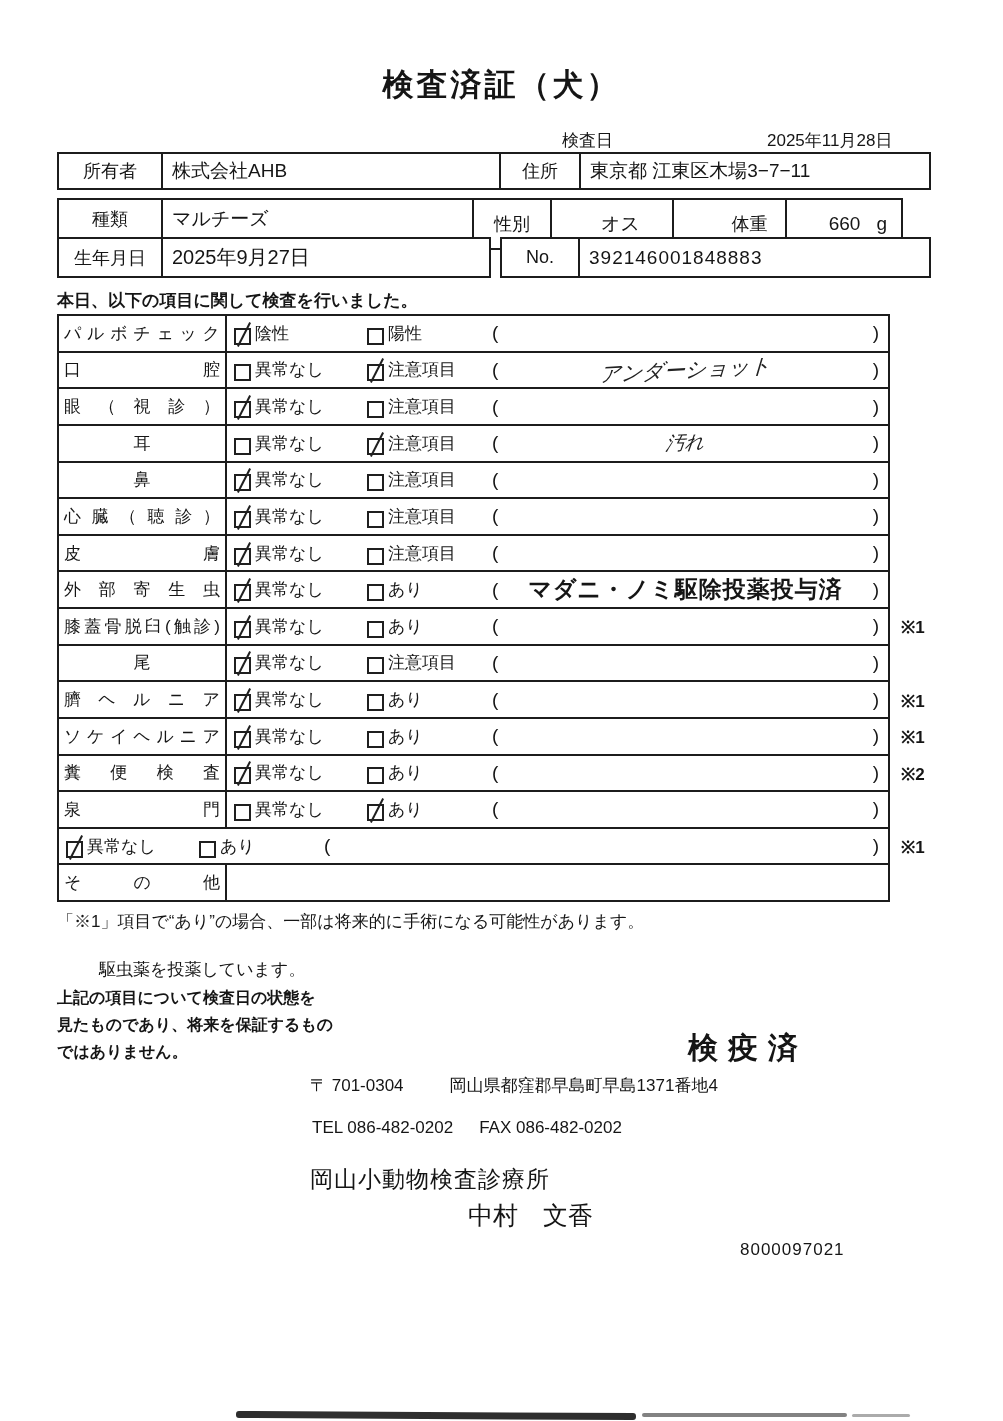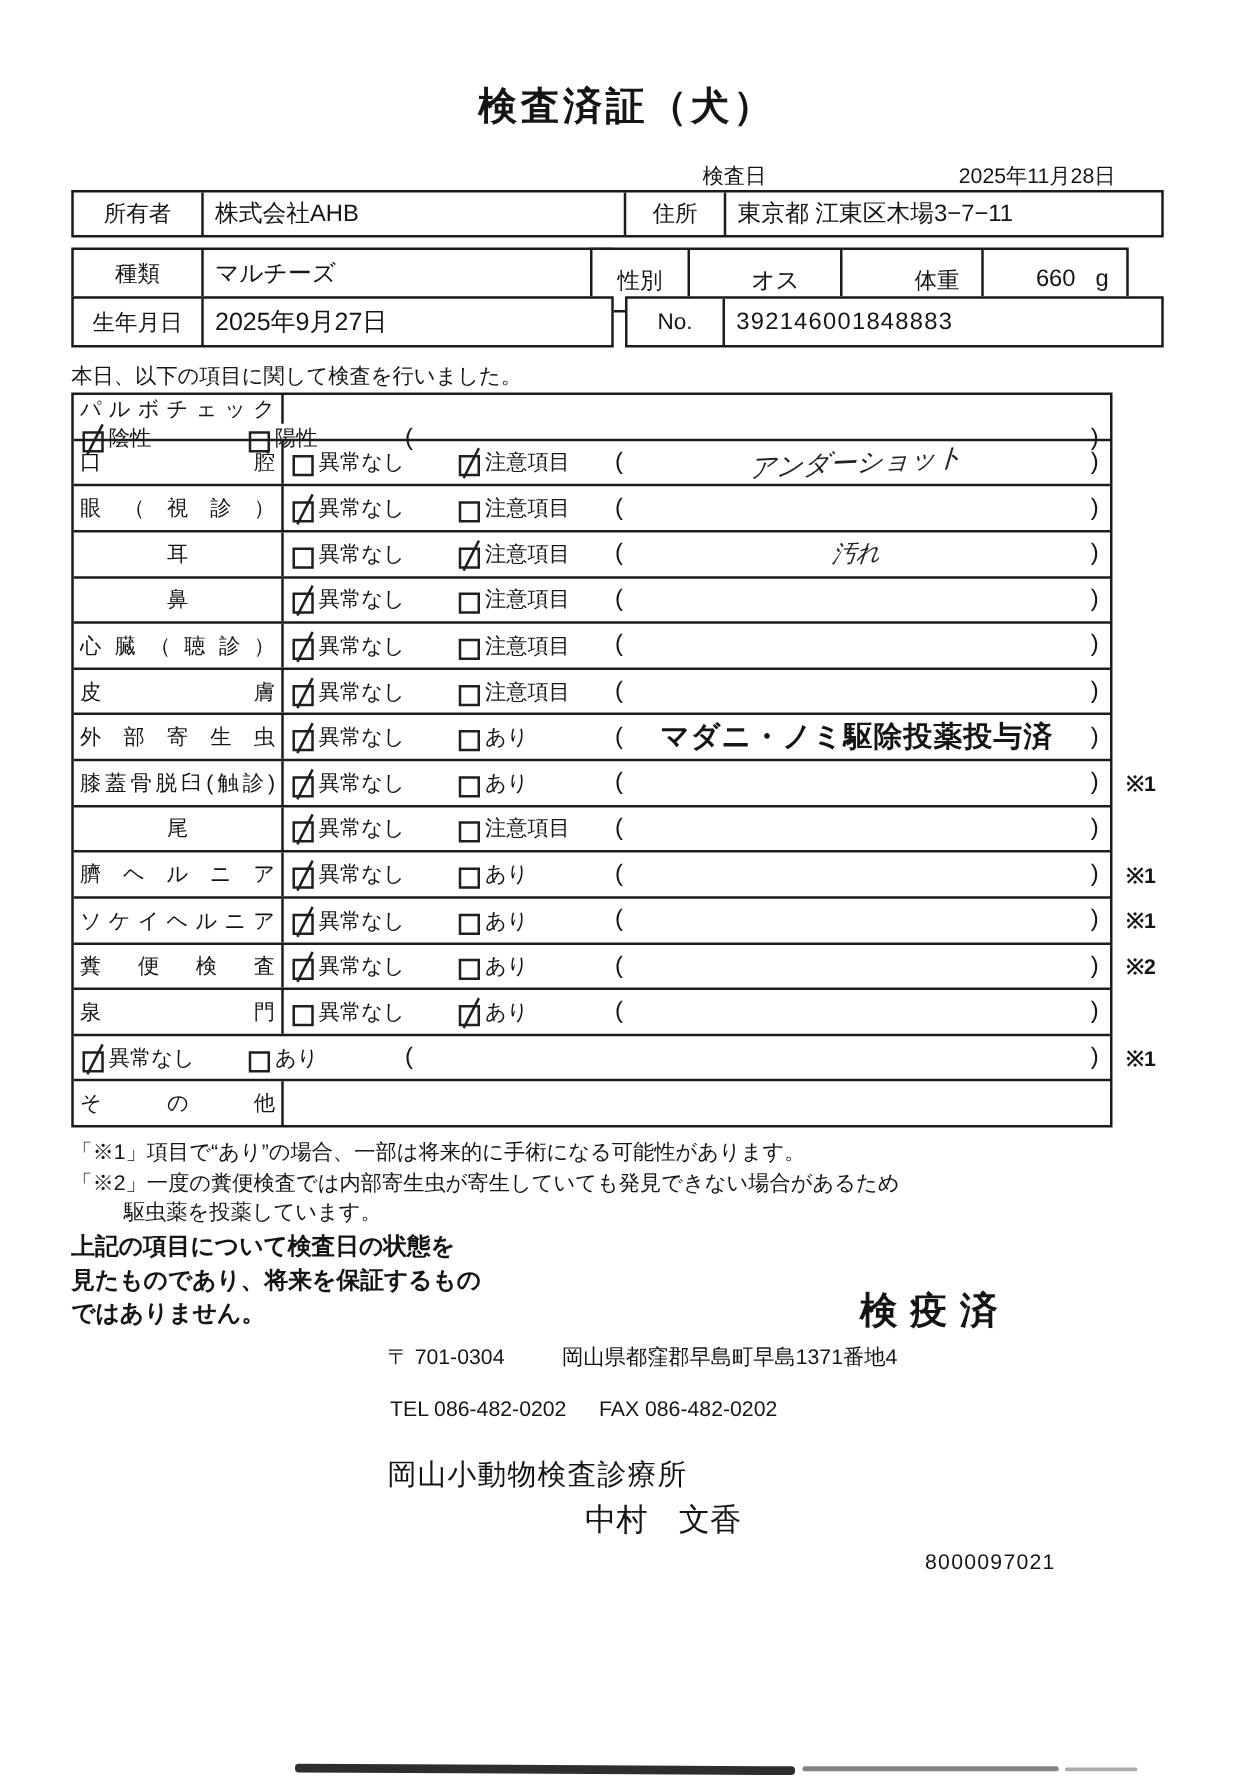--- a/index.html
+++ b/index.html
@@ -18,40 +18,40 @@
   .cell.val { font-size:19px; padding-left:9px; }
   .w104 { width:104px; } .w82 { width:82px; } .w78 { width:78px; } .w73 { width:73px; }
   .flex1 { flex:1; }
   .wval { justify-content:flex-end; padding-right:14px; font-size:19px;text-align:center; }
   .wval .unit { margin-left:16px; }
   .no-val { font-size:21px; letter-spacing:1px; }
   
   .itable { position:absolute; left:57px; top:314px; width:833px; height:588px;
             border:2px solid #1c1c1c; box-sizing:border-box; display:flex; flex-direction:column; overflow:visible; background:#fff; }
   .irow { flex:1; display:flex; position:relative; border-top:2px solid #1c1c1c; min-height:0; }
-  .irow:first-child { border-top:none;flex-direction:column; }
+  .irow:first-child { border-top:none; }
   .ilabel { width:168px; flex:none; border-right:2px solid #1c1c1c; display:flex; align-items:center; padding:0 5px; box-sizing:border-box; }
   .ilabel > span { width:100%; font-size:17px; text-align:justify; text-align-last:justify; }
   .ilabel.center > span { text-align:center; text-align-last:center; }
   .icontent { flex:1; display:flex; align-items:center; padding-right:9px; min-width:0; }
   .cbgroup { display:flex; align-items:flex-end; box-sizing:border-box; padding-left:7px; flex:none; }
   .cbgroup.g0 { width:133px; }
   .cbgroup.g1 { width:132px; }
   .cb { width:13px; height:13px; border:2px solid #1f1f1f; margin-right:4px; position:relative; flex:none; }
   .cb.checked::after { content:""; position:absolute; width:2px; height:27px; background:#1f1f1f; left:7px; top:-9px; transform:rotate(27deg); }
   .cblabel { font-size:17px; white-space:nowrap; }
   .paren { font-size:19px; flex:none; }
   .inote { flex:1; text-align:center; font-size:17px; min-width:0; white-space:nowrap; }
   .inote.handwriting { font-size:21px; font-style:italic; transform:rotate(-3deg) skewX(-6deg); color:#222; }
   .inote.handwriting-small { font-size:19px; font-style:italic; transform:rotate(-2deg) skewX(-8deg); color:#222; }
   .inote.emphasis { font-size:23px; font-weight:bold; letter-spacing:1px; }
   .rowmark { position:absolute; left:842px; top:50%; transform:translateY(-50%); font-size:17px; font-weight:600; white-space:nowrap; }
   
   .note { font-size:17px; }
-  .disclaimer { font-size:19px; font-weight:bold; line-height:27px; }
+  .disclaimer { font-size:16px; font-weight:bold; line-height:27px; }
   .stamp { font-size:30px; font-weight:bold; letter-spacing:10px; }
   .clinic-name { font-size:23px; letter-spacing:1px; }
   .smudge { position:absolute; background:#2e2e2e; border-radius:3px; }
 </style>
 </head>
 <body>
 
 <div class="page">
 
   <div class="abs title">検査済証（犬）</div>
@@ -84,21 +84,21 @@
   <div class="box" style="left:57px; top:237px; width:434px; height:41px;">
     <div class="cell center br w104">生年月日</div>
     <div class="cell val flex1" style="font-size:20px;">2025年9月27日</div>
   </div>
 
   <div class="box" style="left:500px; top:237px; width:431px; height:41px;">
     <div class="cell center br w78">No.</div>
     <div class="cell val flex1 no-val">392146001848883</div>
   </div>
 
-  <div class="abs lbl17" style="left:57px; top:289px;">本日、以下の項目に関して検査を行いました。</div>
+  <div class="abs lbl17" style="left:57px; top:289px;font-weight:bold;">本日、以下の項目に関して検査を行いました。</div>
 
   <div class="itable" id="insp-table">
       <div class="irow">
         <div class="ilabel">
           <span>パルボチェック</span>
         </div>
         <div class="icontent">
           <span class="cbgroup g0">
             <span class="cb checked"></span>
             <span class="cblabel">陰性</span>
@@ -368,21 +368,20 @@
       </div>
       <div class="irow">
         <div class="ilabel">
           <span>その他</span>
         </div>
         <div class="icontent"></div>
       </div>
     </div>
 
   <div class="abs note" style="left:57px; top:910px;">「※1」項目で“あり”の場合、一部は将来的に手術になる可能性があります。</div>
-  <div class="abs note" style="left:57px; top:935px;">「※2」一度の糞便検査では内部寄生虫が寄生していても発見できない場合があるため</div>
   <div class="abs note" style="left:99px; top:958px;">駆虫薬を投薬しています。</div>
 
   <div class="abs disclaimer" style="left:57px; top:984px;">
     <div>上記の項目について検査日の状態を</div>
     <div>見たものであり、将来を保証するもの</div>
     <div>ではありません。</div>
   </div>
 
   <div class="abs stamp" style="left:688px; top:1028px;">検疫済</div>
 

